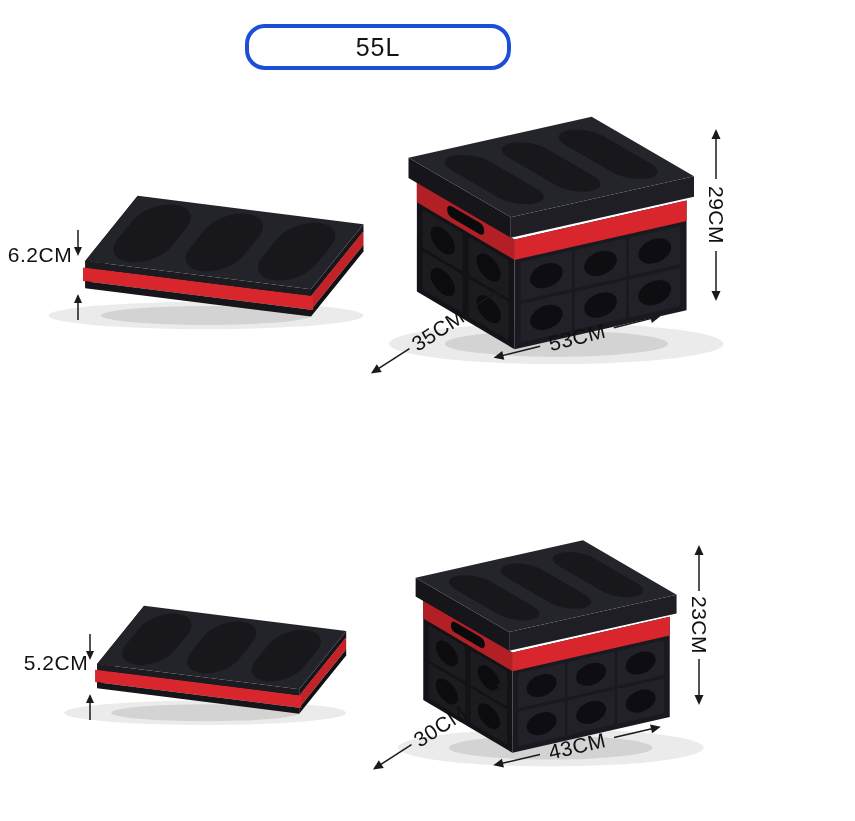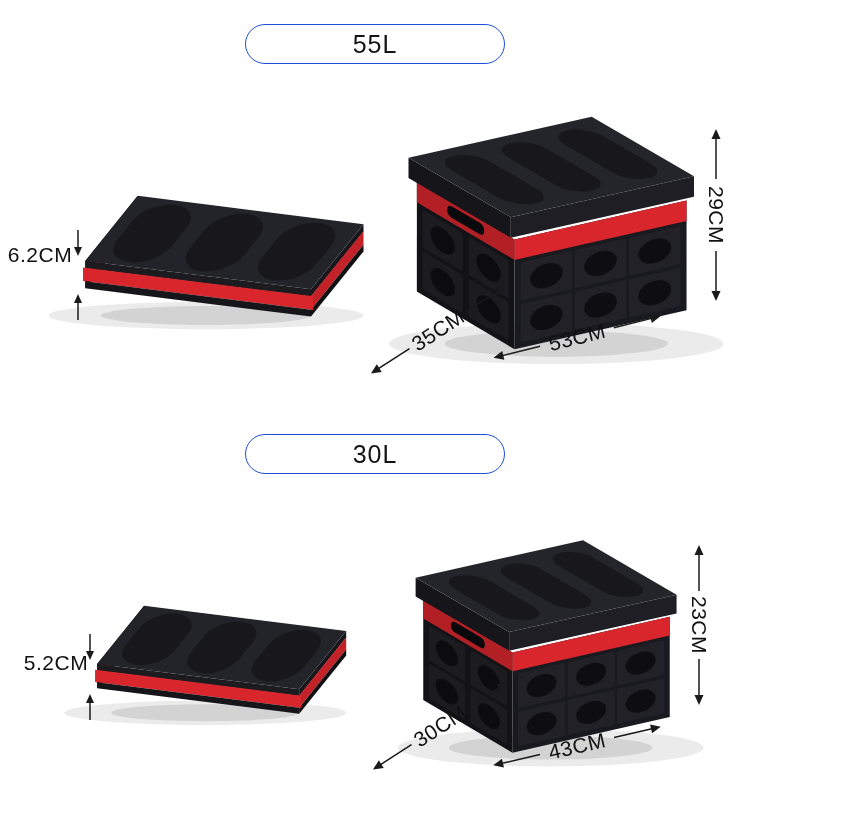--- a/index.html
+++ b/index.html
@@ -1,18 +1,18 @@
 <!DOCTYPE html>
 <html><head>
 <meta charset="utf-8">
 <style>
   html,body{margin:0;padding:0;background:#ffffff;}
   .canvas{position:relative;width:855px;height:821px;background:#ffffff;overflow:hidden;
           font-family:"Liberation Sans",sans-serif;}
-  .badge{position:absolute;left:245px;width:258px;height:38px;border:1px solid #1d4ed8;
+  .badge{position:absolute;left:245px;width:258px;height:38px;border:4px solid #1d4ed8;
          border-radius:20px;background:#ffffff;display:flex;align-items:center;justify-content:center;
          font-size:25px;color:#141414;letter-spacing:1px;}
   .section{position:absolute;left:0;}
   text.dim{font-size:21px;fill:#111111;font-family:"Liberation Sans",sans-serif;letter-spacing:0.5px;}
 </style>
 </head>
 <body>
 
 <div class="canvas">
 
@@ -128,23 +128,20 @@
 
     <g transform="translate(577,247) rotate(-14)">
       <line x1="-78" y1="0" x2="-38" y2="0" stroke="#1a1a1a" stroke-width="1.5"></line>
       <line x1="38" y1="0" x2="78" y2="0" stroke="#1a1a1a" stroke-width="1.5"></line>
       <path d="M-86,0 L-76,-4.5 L-76,4.5 Z" fill="#1a1a1a"></path>
       <path d="M86,0 L76,-4.5 L76,4.5 Z" fill="#1a1a1a"></path>
       <text x="0" y="7.5" text-anchor="middle" class="dim">53CM</text>
     </g>
   </svg>
 
-  <div class="badge" style="top:434px">
-    <span>30L</span>
-  </div>
 
   <svg class="section" style="top:520px" width="855" height="300" viewBox="0 0 855 300">
     <use href="#boxflat" transform="translate(36,33) scale(0.94)"></use>
     <use href="#box3d" transform="translate(385,5) scale(0.85)"></use>
 
     <g>
       <text x="56" y="150" text-anchor="middle" class="dim">5.2CM</text>
       <line x1="90" y1="114" x2="90" y2="131" stroke="#1a1a1a" stroke-width="1.5"></line>
       <path d="M90,140 L86,131 L94,131 Z" fill="#1a1a1a"></path>
       <path d="M90,174 L86,183 L94,183 Z" fill="#1a1a1a"></path>

